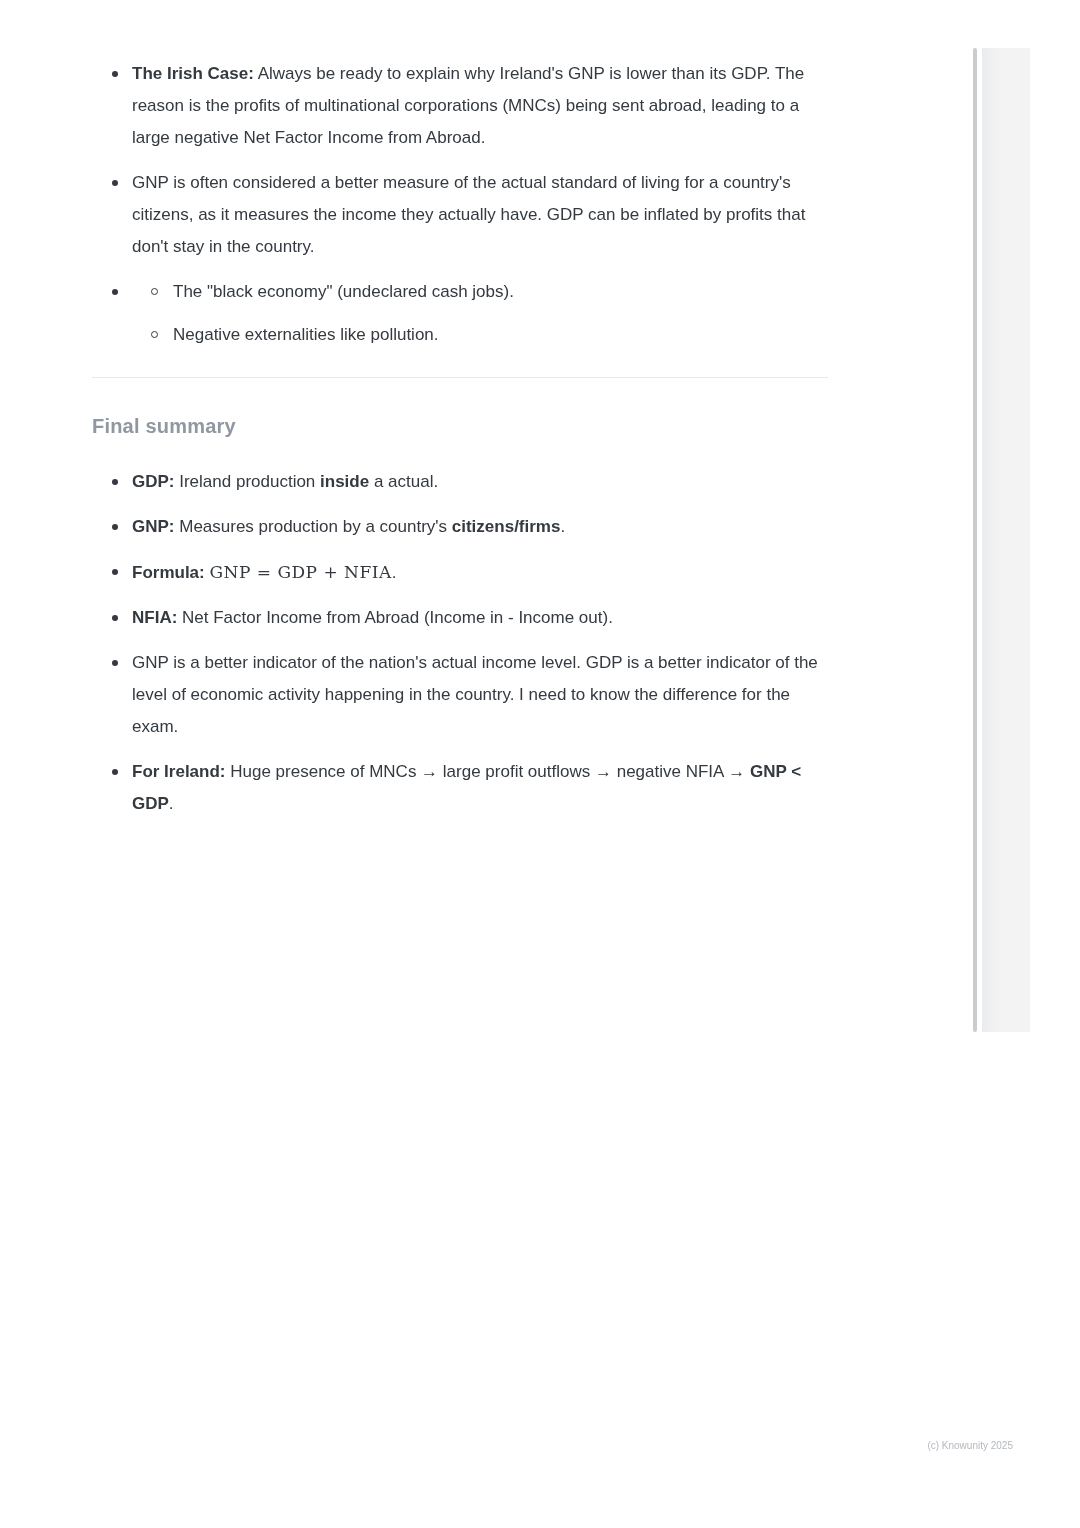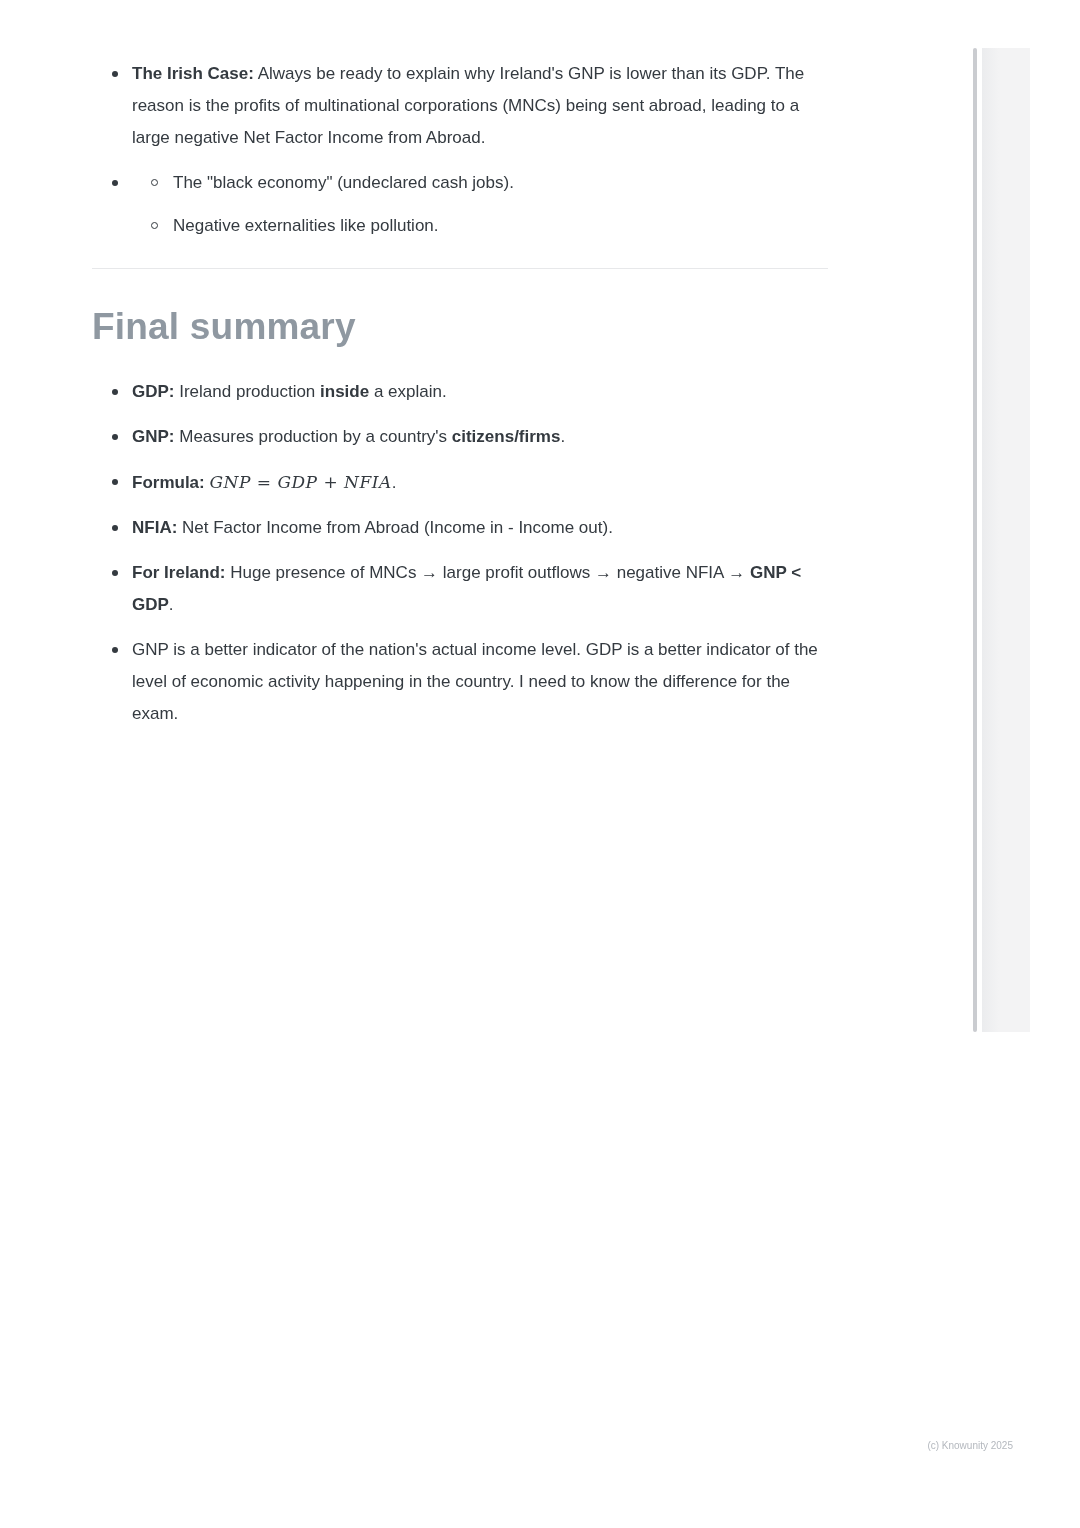--- a/index.html
+++ b/index.html
@@ -51,31 +51,30 @@
     top: 12px;
     width: 5px;
     height: 5px;
     border-radius: 50%;
     border: 1.5px solid #343a40;
     background: transparent;
   }
   .b { font-weight: bold; }
   .math {
     font-family: "DejaVu Serif", serif;
-    font-style: italic;
     letter-spacing: 0.5px;
   }
   .divider {
     height: 1px;
     width: 736px;
     background: #e7e8ea;
     margin-top: 26px;
   }
   .final-heading {
-    font-size: 37px;
+    font-size: 20px;
     font-weight: bold;
     color: #8f98a1;
     margin: 37px 0 28px 0;
     letter-spacing: 0.2px;
   }
   .footer {
     position: absolute;
     top: 1440px;
     right: 67px;
     font-size: 10px;
@@ -102,53 +101,56 @@
 </head>
 <body>
 
 <div class="content">
 
   <ul class="toplist">
     <li>
       <span class="rich"><span class="b">The Irish Case:</span><span> Always be ready to explain why Ireland's GNP is lower than its GDP. The reason is the profits of multinational corporations (MNCs) being sent abroad, leading to a large negative Net Factor Income from Abroad.</span></span>
     </li>
     <li>
+      <span class="rich"><span>GNP is often considered a better measure of the actual standard of living for a country's citizens, as it measures the income they actually have. GDP can be inflated by profits that don't stay in the country.</span></span>
+    </li>
+    <li>
       <ul class="sublist">
         <li>
           <span class="rich"><span>The "black economy" (undeclared cash jobs).</span></span>
         </li>
         <li>
           <span class="rich"><span>Negative externalities like pollution.</span></span>
         </li>
       </ul>
     </li>
   </ul>
 
   <div class="divider"></div>
 
   <h2 class="final-heading">Final summary</h2>
 
   <ul class="toplist">
     <li>
-      <span class="rich"><span class="b">GDP:</span><span> Ireland production </span><span class="b">inside</span><span> a explain.</span></span>
+      <span class="rich"><span class="b">GDP:</span><span> Ireland production </span><span class="b">inside</span><span> a actual.</span></span>
     </li>
     <li>
       <span class="rich"><span class="b">GNP:</span><span> Measures production by a country's </span><span class="b">citizens/firms</span><span>.</span></span>
     </li>
     <li>
       <span class="rich"><span class="b">Formula:</span><span> </span><span class="math">GNP = GDP + NFIA</span><span>.</span></span>
     </li>
     <li>
       <span class="rich"><span class="b">NFIA:</span><span> Net Factor Income from Abroad (Income in - Income out).</span></span>
     </li>
     <li>
-      <span class="rich"><span class="b">For Ireland:</span><span> Huge presence of MNCs → large profit outflows → negative NFIA → </span><span class="b">GNP &lt; GDP</span><span>.</span></span>
+      <span class="rich"><span>GNP is a better indicator of the nation's actual income level. GDP is a better indicator of the level of economic activity happening in the country. I need to know the difference for the exam.</span></span>
     </li>
     <li>
-      <span class="rich"><span>GNP is a better indicator of the nation's actual income level. GDP is a better indicator of the level of economic activity happening in the country. I need to know the difference for the exam.</span></span>
+      <span class="rich"><span class="b">For Ireland:</span><span> Huge presence of MNCs → large profit outflows → negative NFIA → </span><span class="b">GNP &lt; GDP</span><span>.</span></span>
     </li>
   </ul>
 
 </div>
 
 <div class="scrollbar-thumb"></div>
 <div class="page-edge-panel"></div>
 
 <div class="footer">(c) Knowunity 2025</div>
 

